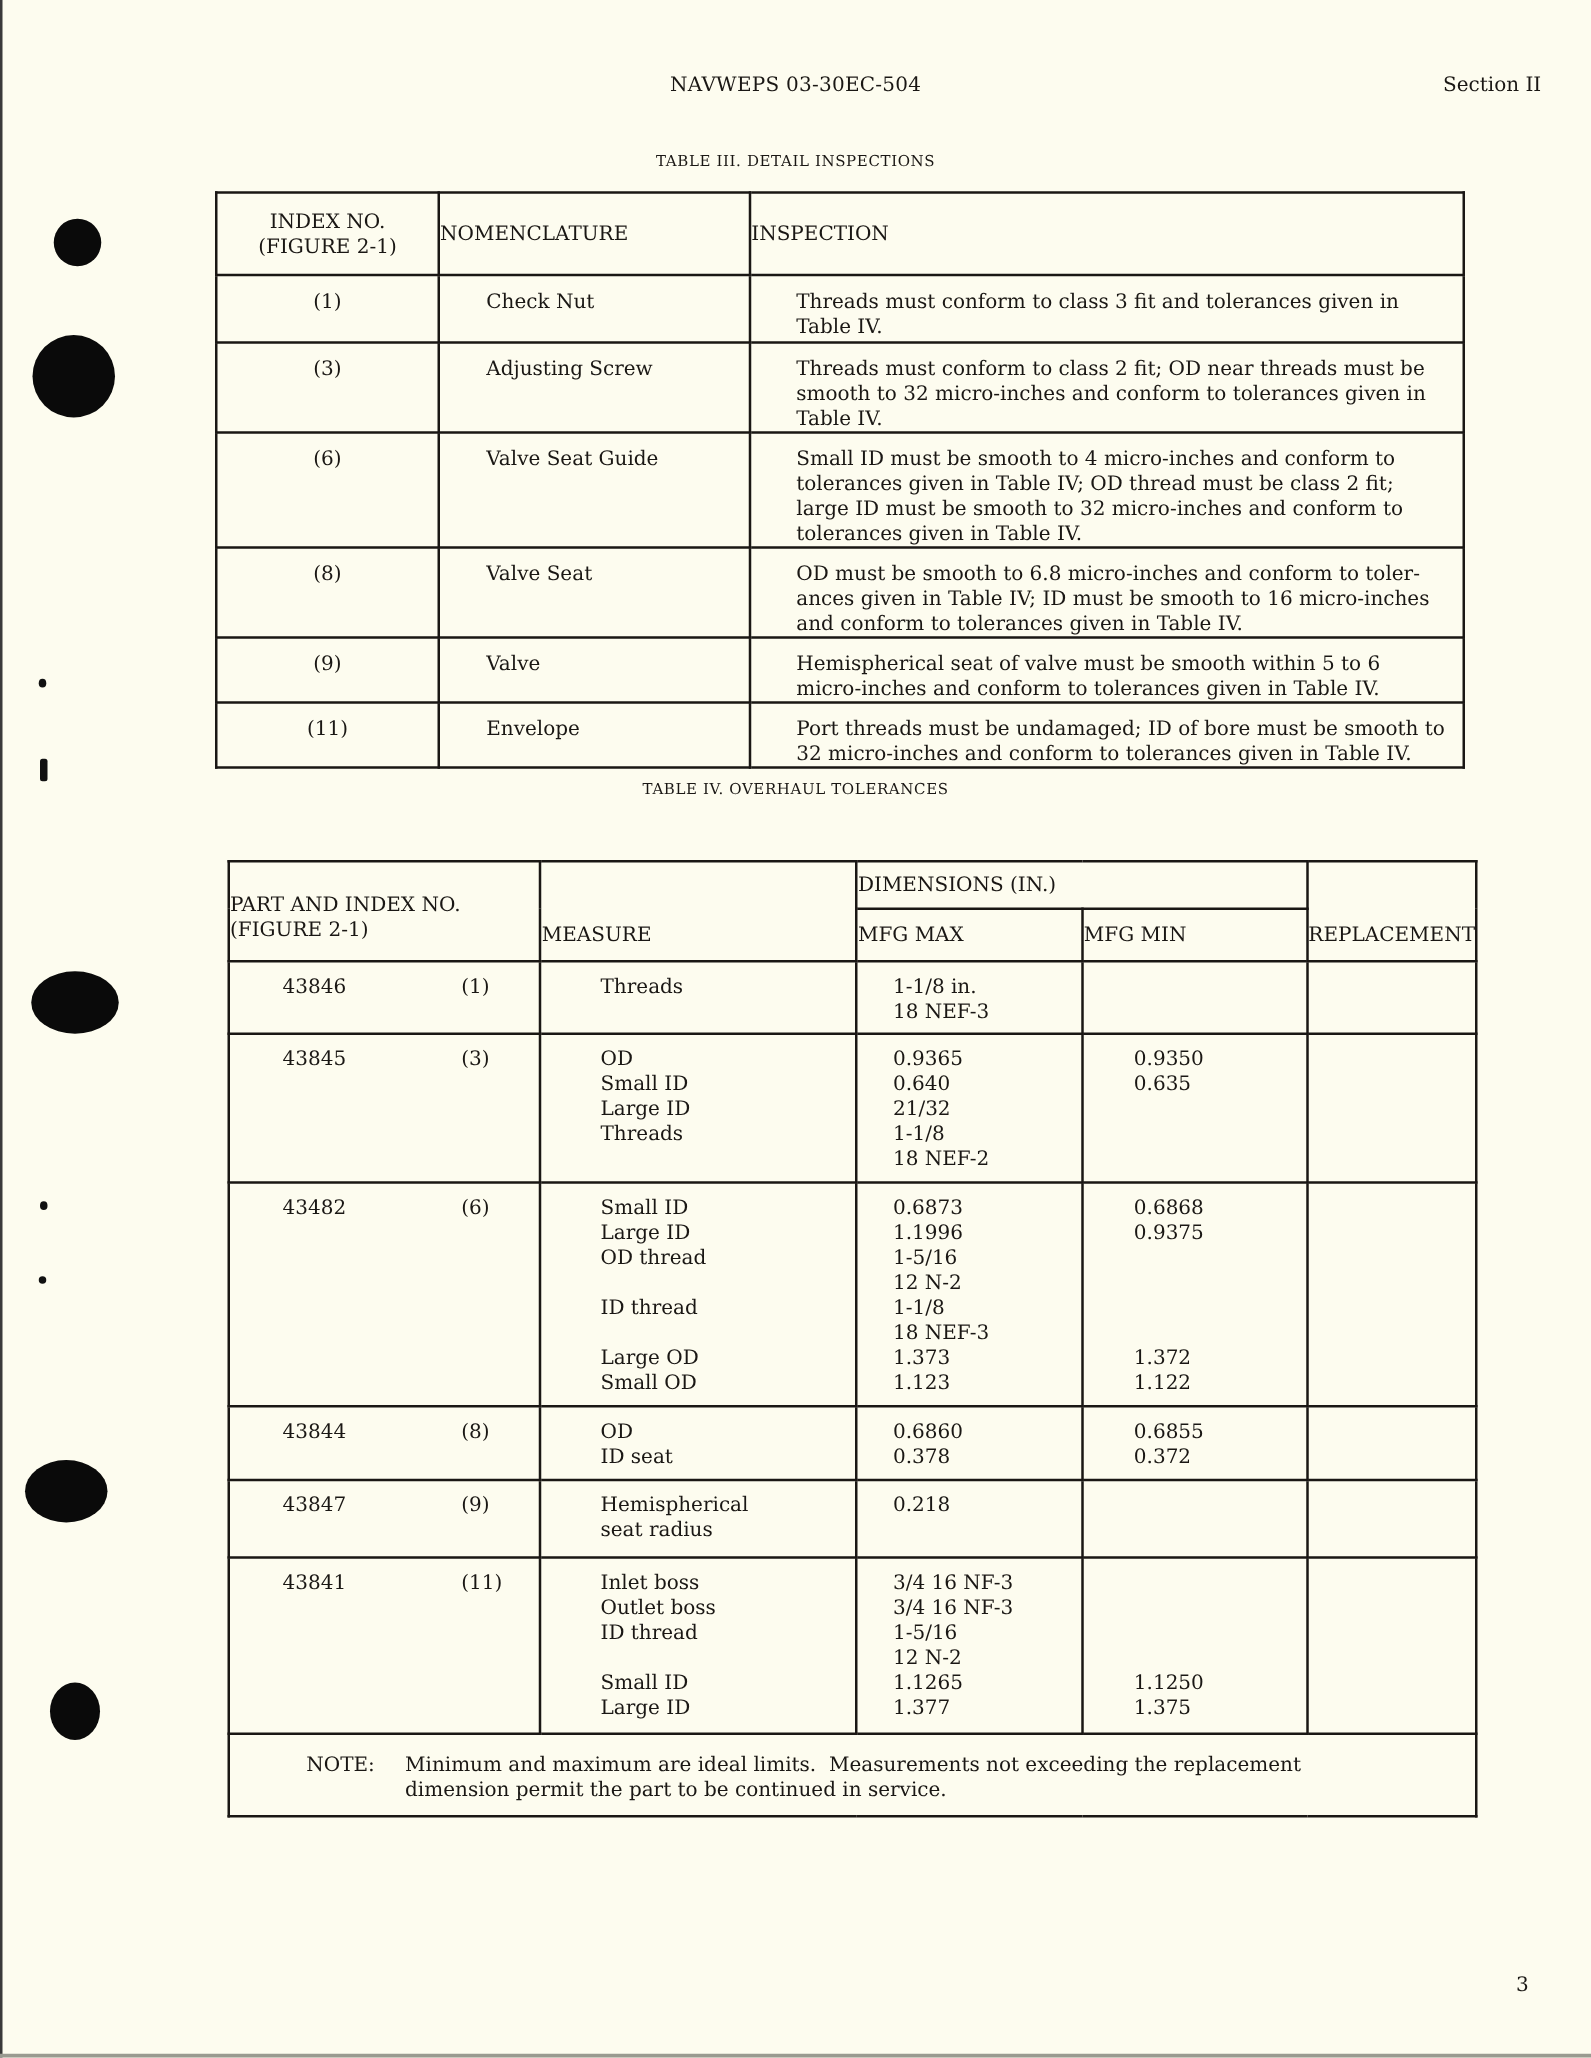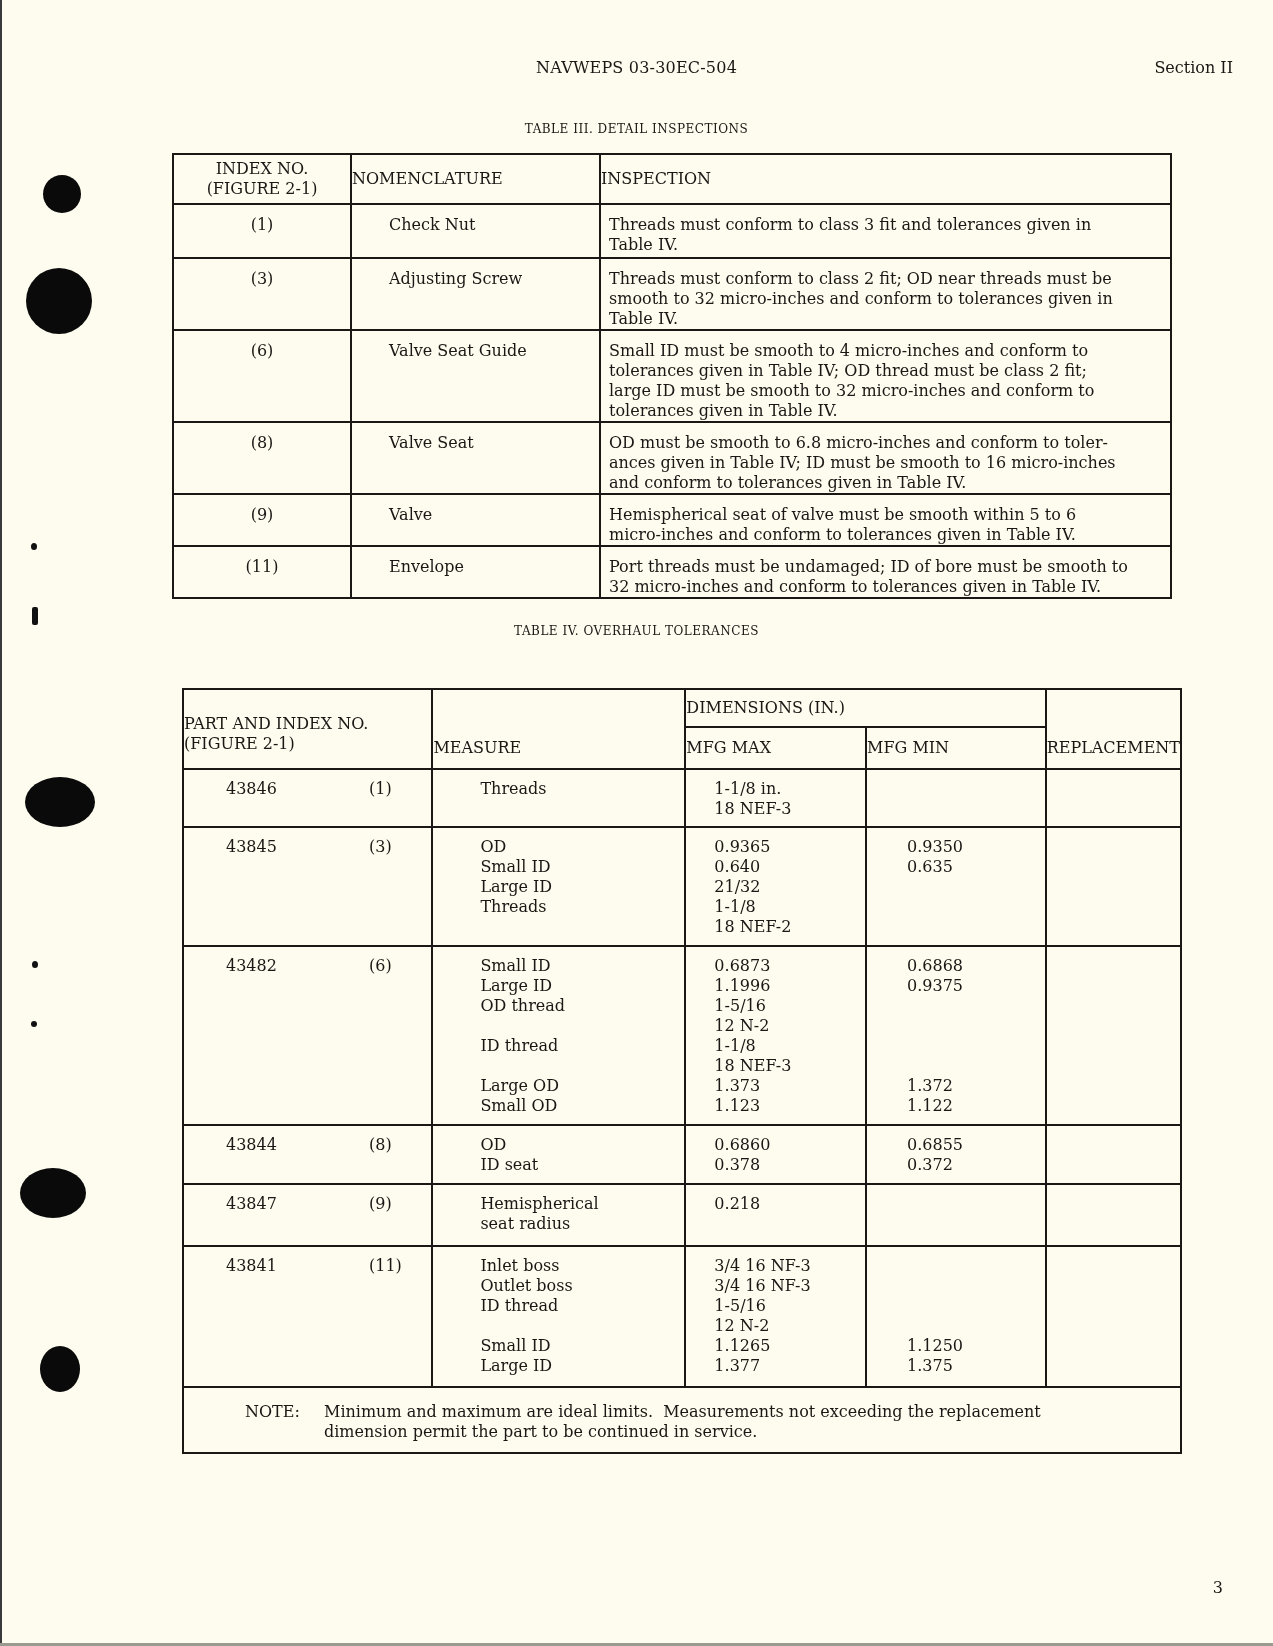--- a/index.html
+++ b/index.html
@@ -24,21 +24,21 @@
   table.grid td, table.grid th { border: 2px solid #1a1714; padding: 0; vertical-align: top; font-weight: normal; }
   table.grid th { vertical-align: middle; text-align: left; line-height: 20px; }
 
   
   #t3 { left: 172px; top: 153px; width: 1000px; }
   #t3 .c-idx { width: 176px; text-align: center; }
   #t3 .c-nom { width: 210px; }
   #t3 .c-insp { }
   #t3 td { line-height: 20px; padding-top: 10px; }
   #t3 td.c-nom { padding-left: 37px; }
-  #t3 td.c-insp { padding-left: 8px; padding-right: 10px; border-radius: 17px; }
+  #t3 td.c-insp { padding-left: 36px; padding-right: 10px; border-radius: 17px; }
 
   
   #t4 { left: 182px; top: 688px; width: 1000px; }
   #t4 .c-part { width: 257px; }
   #t4 .c-meas { width: 217px; }
   #t4 .c-max { width: 159px; }
   #t4 .c-min { width: 150px; }
   #t4 td { line-height: 20px; padding-top: 9px; }
   #t4 td.c-part { position: relative; }
   #t4 .part-no { position: absolute; left: 42px; top: 9px; }
@@ -66,21 +66,21 @@
 <div class="speck" style="left:32px;top:607px;width:6px;height:18px;border-radius:2px;"></div>
 <div class="speck" style="left:32px;top:961px;width:6px;height:7px;"></div>
 <div class="speck" style="left:31px;top:1021px;width:6px;height:6px;"></div>
 
 <div class="header-center">NAVWEPS 03-30EC-504</div>
 <div class="header-right">Section II</div>
 
 <div class="table-title" style="top:122px;">TABLE III.  DETAIL INSPECTIONS</div>
 <table class="grid" id="t3">
   <tbody>
-      <tr style="height:50px;padding-left:25px;">
+      <tr style="height:66px;padding-left:25px;">
     <th class="c-idx">
       <span class="line">INDEX NO.</span>
       <span class="line">(FIGURE 2-1)</span>
     </th>
     <th class="c-nom">NOMENCLATURE</th>
     <th class="c-insp">INSPECTION</th>
   </tr>
   <tr style="height:54px;">
     <td class="c-idx">(1)</td>
     <td class="c-nom">Check Nut</td>

